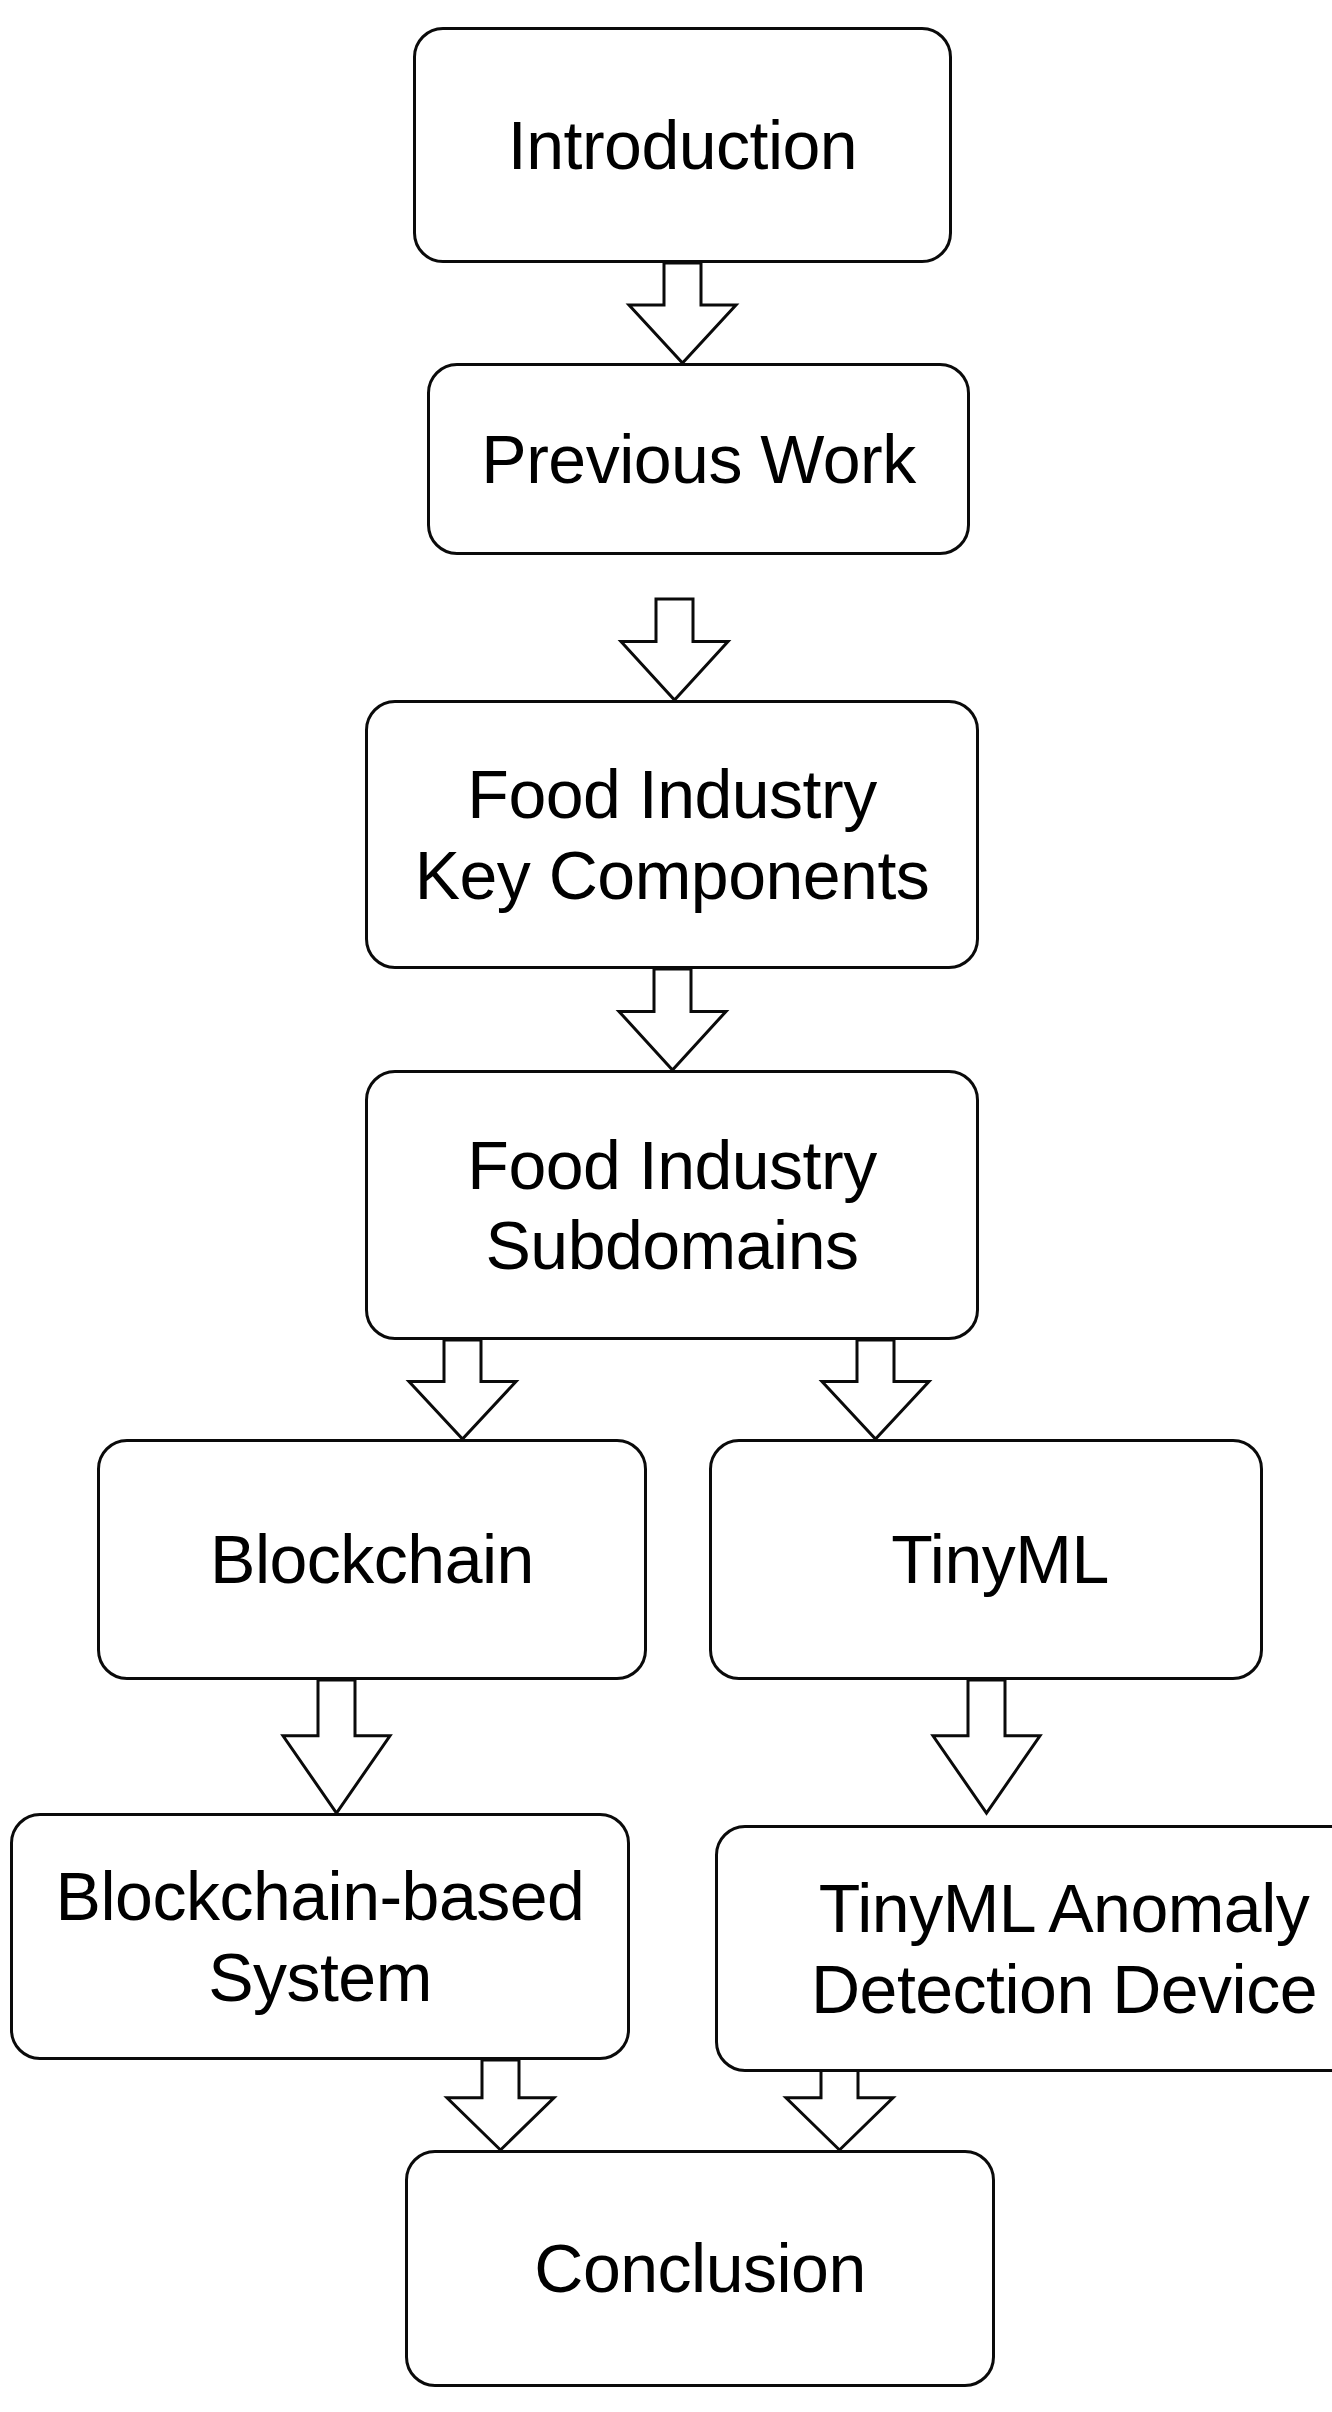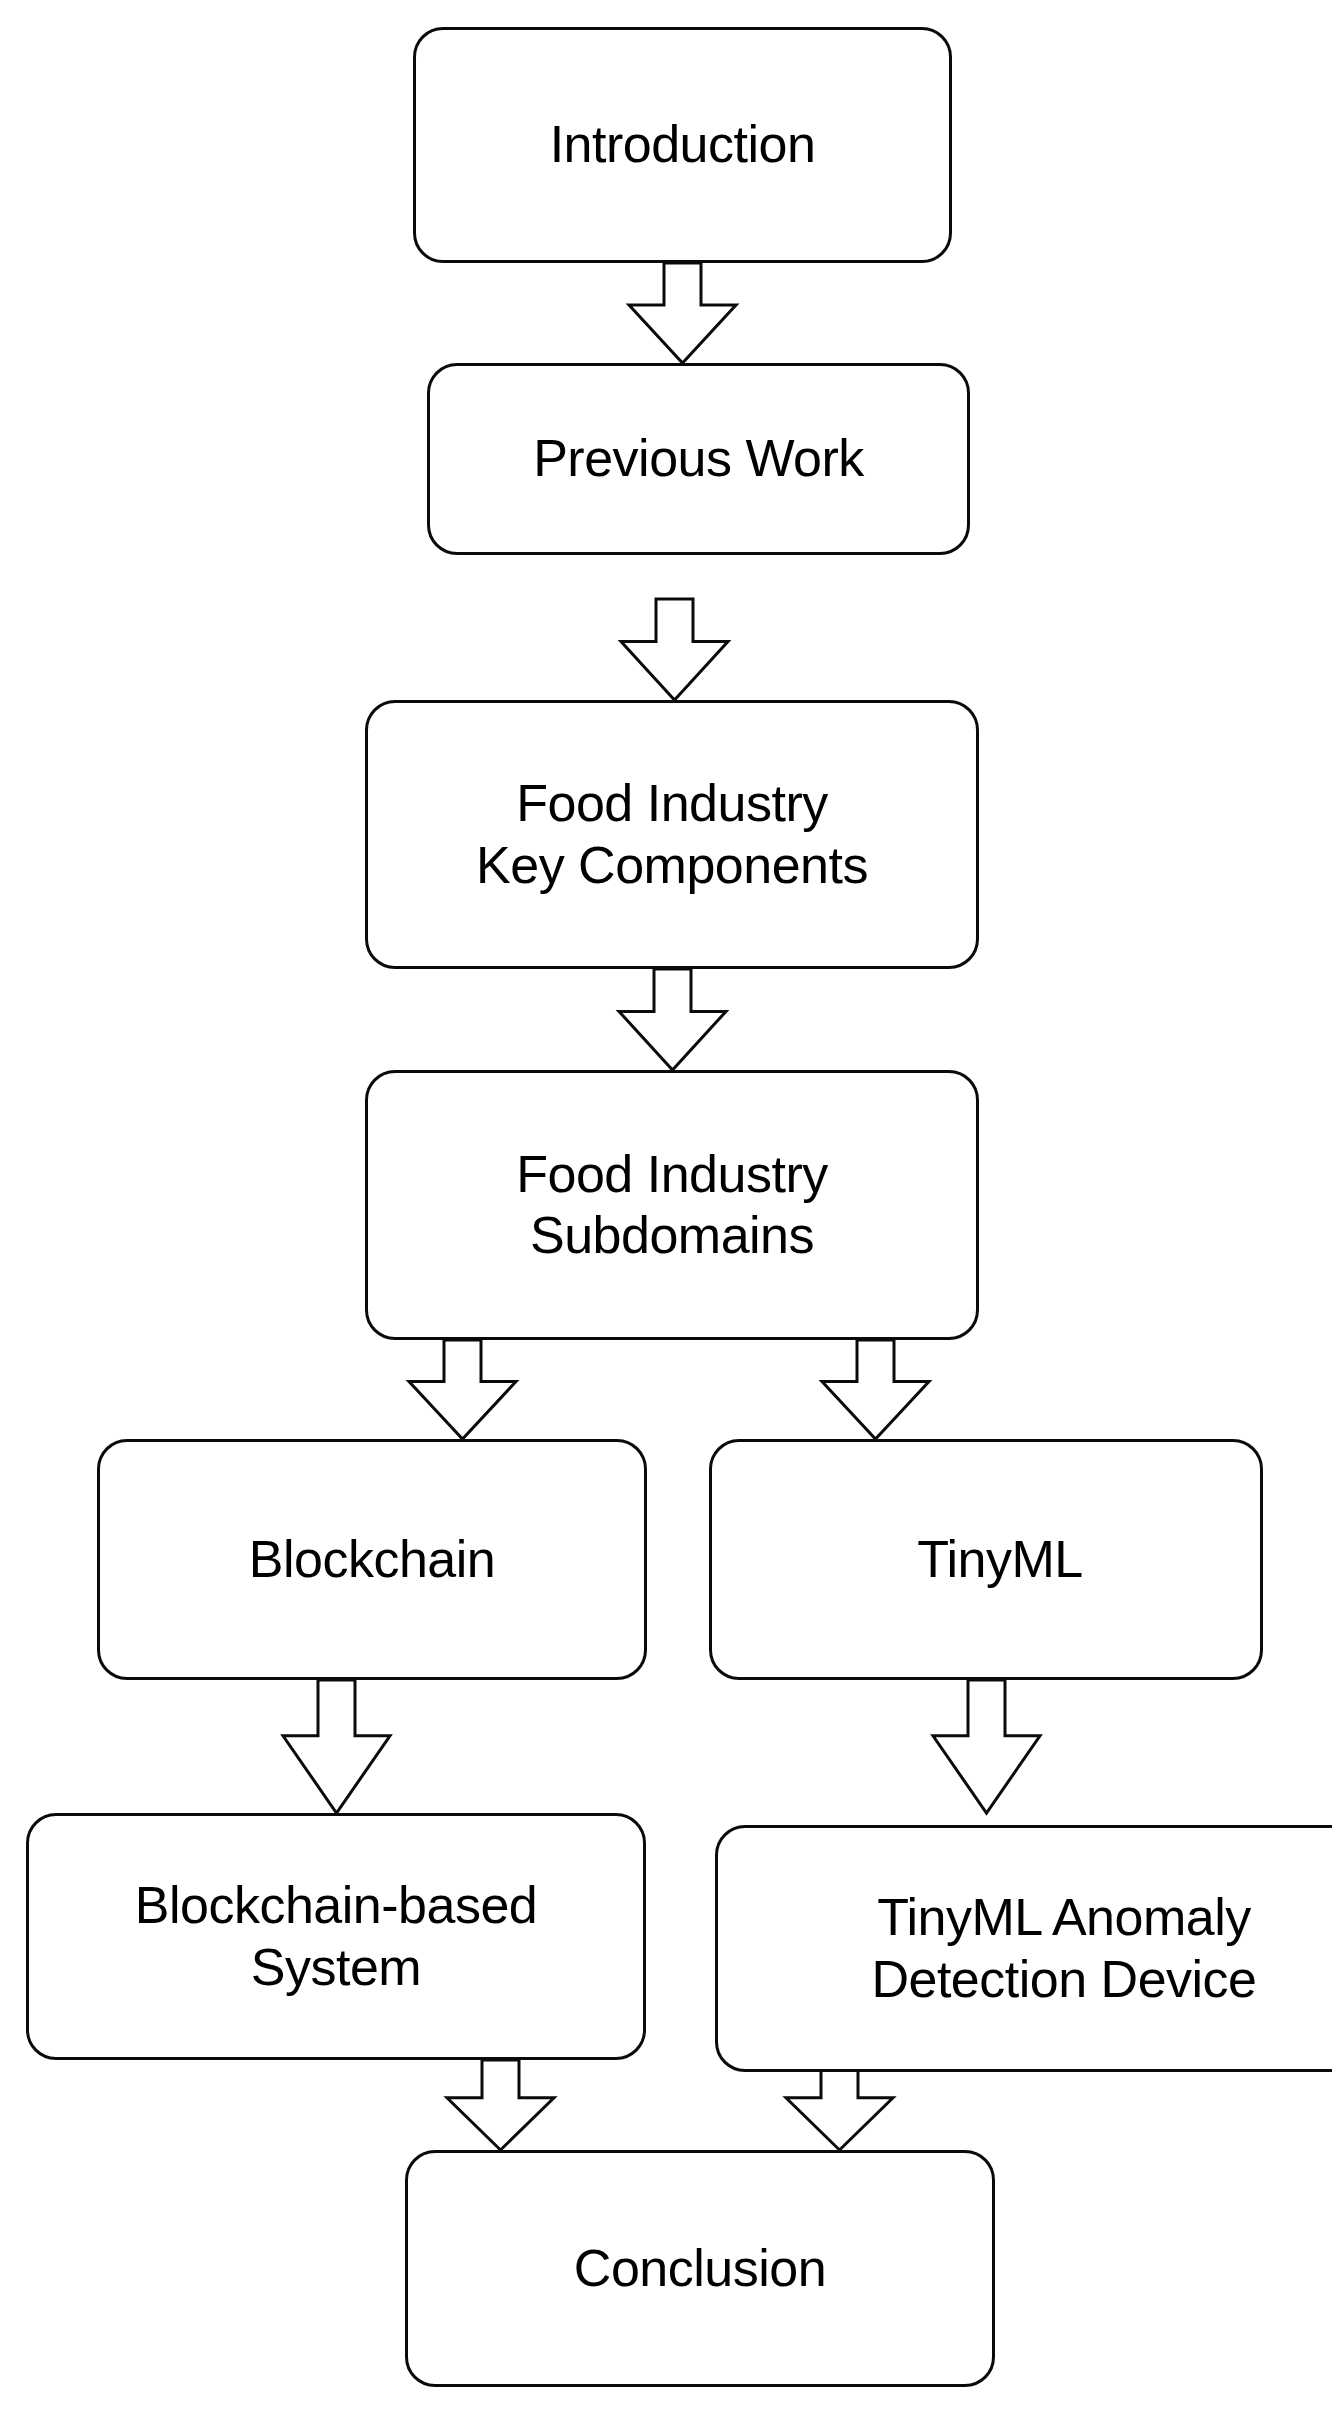--- a/index.html
+++ b/index.html
@@ -21,21 +21,21 @@
     background: #ffffff;
     border: 3px solid #0a0a0a;
     border-radius: 30px;
     display: flex;
     align-items: center;
     justify-content: center;
     text-align: center;
   }
   .node-label {
     font-family: "Liberation Sans", sans-serif;
-    font-size: 52px;
+    font-size: 68px;
     line-height: 1.18;
     color: #000000;
     font-weight: 400;
     letter-spacing: -0.5px;
     white-space: pre-line;
     padding: 0 10px;
   }
   .arrow {
     position: absolute;
   }
@@ -107,21 +107,21 @@
     <div class="node" style="left: 365px; top: 1070px; width: 614px; height: 270px;">
       <div class="node-label">Food Industry
 Subdomains</div>
     </div>
     <div class="node" style="left: 97px; top: 1439px; width: 550px; height: 241px; justify-content: center;">
       <div class="node-label">Blockchain</div>
     </div>
     <div class="node" style="left: 709px; top: 1439px; width: 554px; height: 241px; padding-left: 28px;">
       <div class="node-label">TinyML</div>
     </div>
-    <div class="node" style="left: 26px; top: 1813px; width: 620px; height: 247px;">
+    <div class="node" style="left: 10px; top: 1813px; width: 620px; height: 247px;">
       <div class="node-label">Blockchain-based
 System</div>
     </div>
     <div class="node" style="left: 715px; top: 1813px; width: 698px; height: 247px; margin-top: 12px;">
       <div class="node-label">TinyML Anomaly
 Detection Device</div>
     </div>
     <div class="node" style="left: 405px; top: 2150px; width: 590px; height: 237px;">
       <div class="node-label">Conclusion</div>
     </div>

